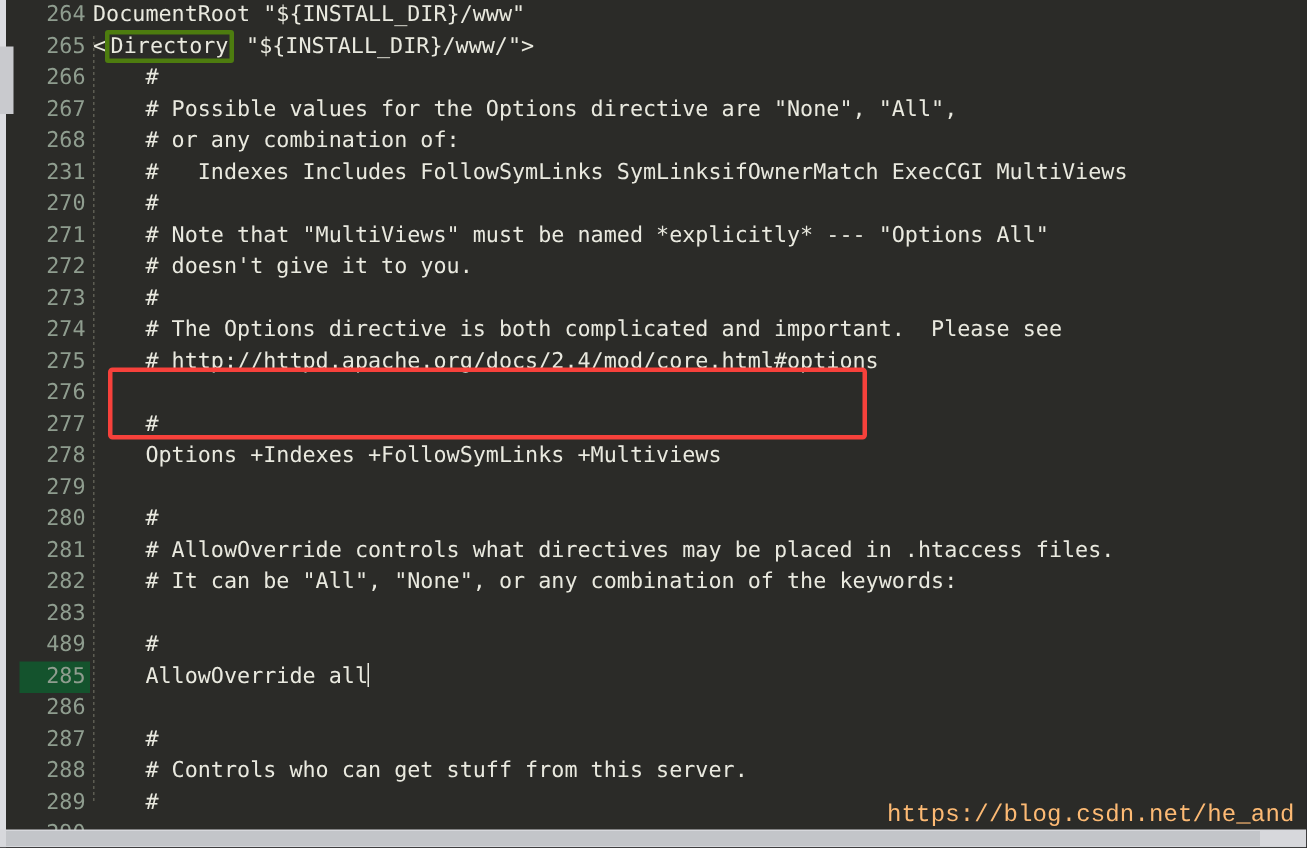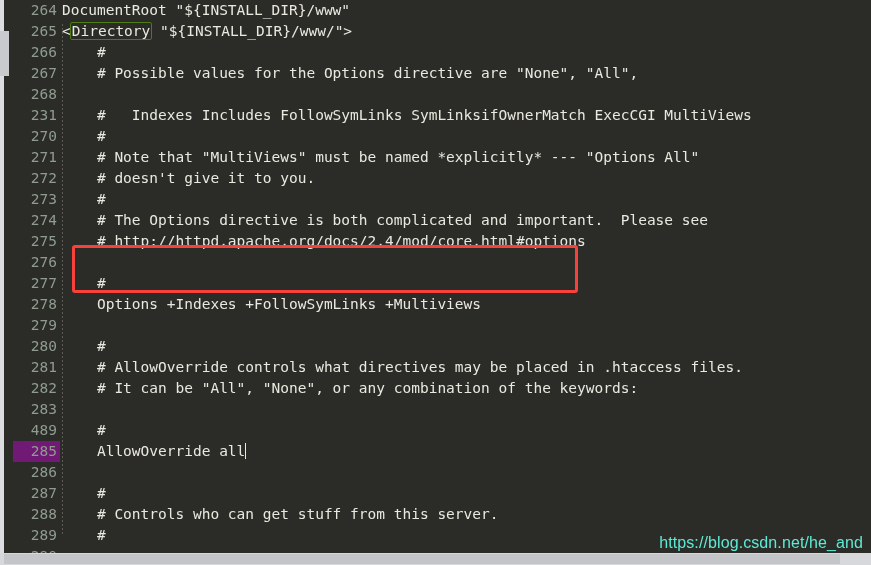--- a/index.html
+++ b/index.html
@@ -39,21 +39,21 @@
     background: #2b2b28;
   }
 
   .line {
     position: relative;
     height: 21px;
     line-height: 21px;
     white-space: pre;
   }
   .line.current .gutter {
-    background: #701a75;
+    background: #14532d;
   }
 
   .gutter {
     position: absolute;
     left: 13px;
     top: 0;
     width: 47px;
     height: 21px;
     text-align: right;
     color: #8f9d8f;
@@ -80,21 +80,21 @@
     left: 62px;
     top: 24px;
     width: 1px;
     height: 510px;
     background-image: linear-gradient(to bottom, #5c5c52 0px, #5c5c52 2px, transparent 2px, transparent 4px);
     background-size: 1px 4px;
   }
 
   
   .tagbox {
-    border: 1px solid #4d7c0f;
+    border: 3px solid #4d7c0f;
     border-radius: 2px;
     padding: 0 1px;
     margin: 0 -1px;
   }
 
   
   .caret {
     display: inline-block;
     width: 1px;
     height: 16px;
@@ -114,23 +114,23 @@
     border-radius: 3px;
     box-sizing: border-box;
     pointer-events: none;
   }
 
   
   .watermark {
     position: absolute;
     right: 8px;
     top: 534px;
-    color: #5eead4;
+    color: #fdba74;
     font-size: 16px;
-    font-family: Liberation Sans, sans-serif;
+    font-family: Liberation Mono, monospace;
     letter-spacing: 0.1px;
     text-align: right;
   }
 
   
   .hscroll-track {
     position: absolute;
     left: 0;
     top: 553px;
     width: 871px;
@@ -167,20 +167,21 @@
     <div class="line">
       <span class="gutter">266</span>
       <span class="code-text">    #</span>
     </div>
     <div class="line">
       <span class="gutter">267</span>
       <span class="code-text">    # Possible values for the Options directive are "None", "All",</span>
     </div>
     <div class="line">
       <span class="gutter">268</span>
+      <span class="code-text">    # or any combination of:</span>
     </div>
     <div class="line">
       <span class="gutter">231</span>
       <span class="code-text">    #   Indexes Includes FollowSymLinks SymLinksifOwnerMatch ExecCGI MultiViews</span>
     </div>
     <div class="line">
       <span class="gutter">270</span>
       <span class="code-text">    #</span>
     </div>
     <div class="line">

